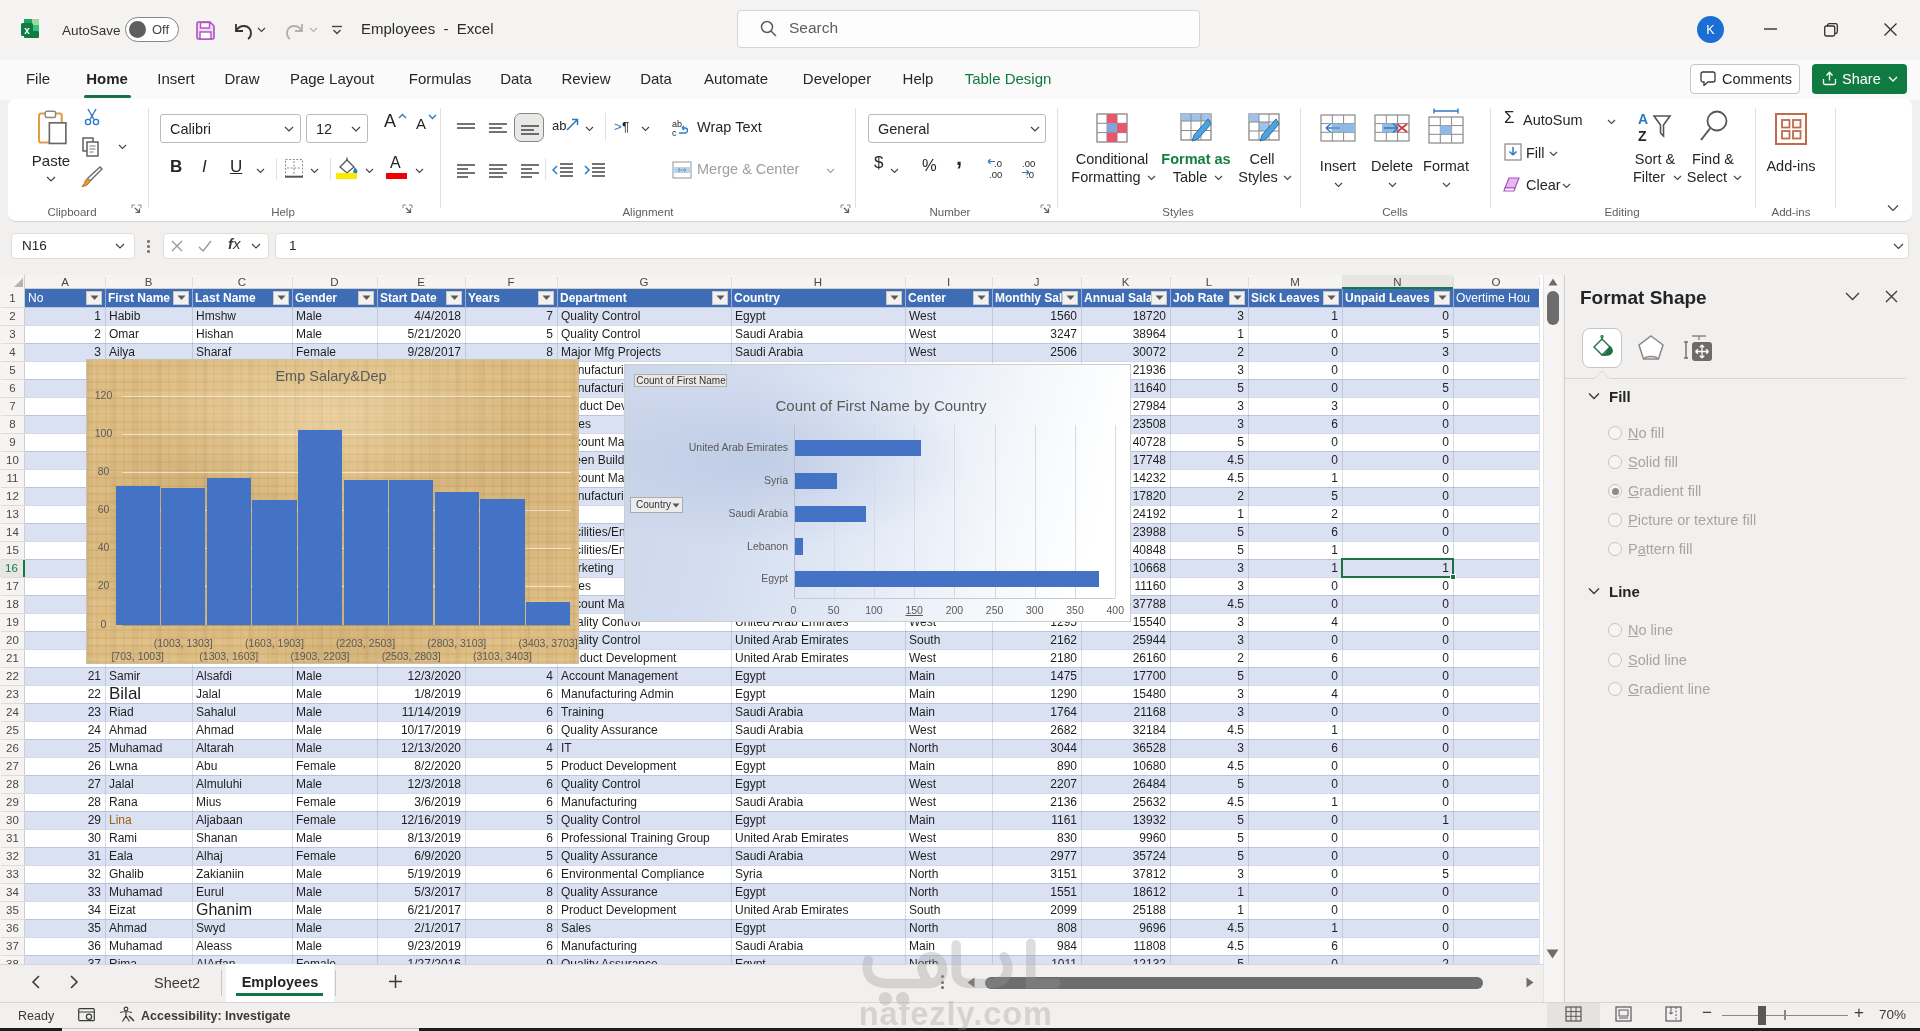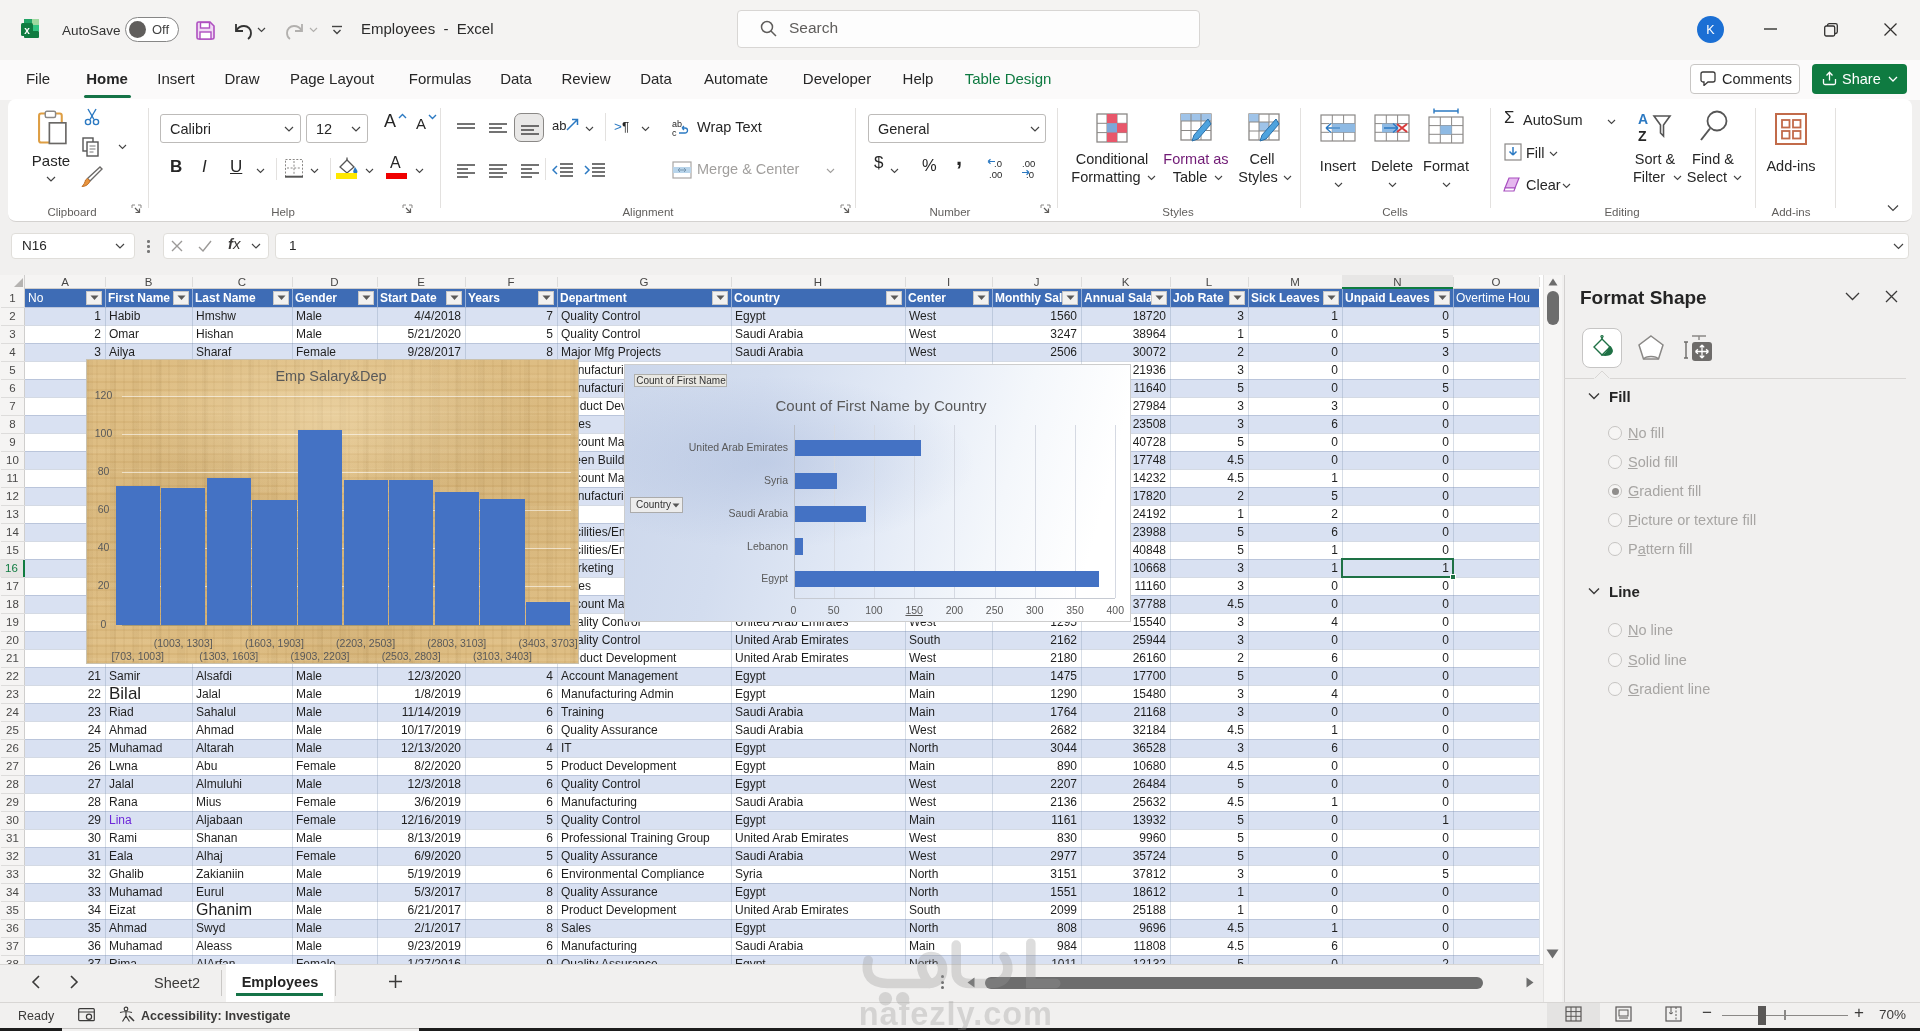--- a/index.html
+++ b/index.html
@@ -319,21 +319,21 @@
   </svg>
 <svg class="abs" style="left:1180px;top:113px" width="34" height="32" viewBox="0 0 34 32">
 <rect x="1" y="1" width="30" height="26" fill="#fff" stroke="#8a8886" stroke-width="1.3"></rect>
 <rect x="1" y="1" width="30" height="7" fill="#9fc3e8"></rect>
 <line x1="11" y1="1" x2="11" y2="27" stroke="#8a8886" stroke-width="1"></line>
     <line x1="21" y1="1" x2="21" y2="27" stroke="#8a8886" stroke-width="1"></line>
 <line x1="1" y1="8" x2="31" y2="8" stroke="#8a8886" stroke-width="1"></line>
     <line x1="1" y1="17.5" x2="31" y2="17.5" stroke="#8a8886" stroke-width="1"></line>
 <path d="M28 6 L14 22 L12 28 L18 26 L31 11 Z" fill="#4ea3de" stroke="#2b6fa8" stroke-width="1"></path>
 </svg>
-<div class="abs tt" style="top:151.0px;font-size:14.5px;color:#701a75;font-weight:normal;line-height:16.0px;left:1146.0px;width:100.0px;text-align:center;">Format as</div>
+<div class="abs tt" style="top:151.0px;font-size:14.5px;color:#15803d;font-weight:bold;line-height:16.0px;left:1146.0px;width:100.0px;text-align:center;">Format as</div>
 <div class="abs tt" style="top:169.0px;font-size:14.5px;color:#262626;font-weight:normal;line-height:16.0px;left:1140.0px;width:100.0px;text-align:center;">Table</div>
 <svg class="abs" style="left:1214px;top:175px" width="9" height="6" viewBox="0 0 9 6">
     <path d="M1 1 L4.5 4.5 L8 1" fill="none" stroke="#444" stroke-width="1.1"></path>
   </svg>
 <svg class="abs" style="left:1248px;top:113px" width="34" height="32" viewBox="0 0 34 32">
 <rect x="1" y="1" width="30" height="26" fill="#fff" stroke="#8a8886" stroke-width="1.3"></rect>
 <rect x="1" y="1" width="10" height="8" fill="#9fc3e8"></rect>
     <rect x="11" y="9" width="10" height="9" fill="#9fc3e8"></rect>
 <line x1="11" y1="1" x2="11" y2="27" stroke="#8a8886" stroke-width="1"></line>
     <line x1="21" y1="1" x2="21" y2="27" stroke="#8a8886" stroke-width="1"></line>
@@ -1123,21 +1123,21 @@
 <div class="abs tt" style="top:794.5px;font-size:12.0px;color:#1f1f1f;font-weight:normal;line-height:14.0px;left:473.0px;width:80.0px;text-align:right;">6</div>
 <div class="abs tt" style="top:794.5px;font-size:12.0px;color:#1f1f1f;font-weight:normal;line-height:14.0px;left:561.0px;">Manufacturing</div>
 <div class="abs tt" style="top:794.5px;font-size:12.0px;color:#1f1f1f;font-weight:normal;line-height:14.0px;left:735.0px;">Saudi Arabia</div>
 <div class="abs tt" style="top:794.5px;font-size:12.0px;color:#1f1f1f;font-weight:normal;line-height:14.0px;left:909.0px;">West</div>
 <div class="abs tt" style="top:794.5px;font-size:12.0px;color:#1f1f1f;font-weight:normal;line-height:14.0px;left:997.0px;width:80.0px;text-align:right;">2136</div>
 <div class="abs tt" style="top:794.5px;font-size:12.0px;color:#1f1f1f;font-weight:normal;line-height:14.0px;left:1086.0px;width:80.0px;text-align:right;">25632</div>
 <div class="abs tt" style="top:794.5px;font-size:12.0px;color:#1f1f1f;font-weight:normal;line-height:14.0px;left:1164.0px;width:80.0px;text-align:right;">4.5</div>
 <div class="abs tt" style="top:794.5px;font-size:12.0px;color:#1f1f1f;font-weight:normal;line-height:14.0px;left:1258.0px;width:80.0px;text-align:right;">1</div>
 <div class="abs tt" style="top:794.5px;font-size:12.0px;color:#1f1f1f;font-weight:normal;line-height:14.0px;left:1369.0px;width:80.0px;text-align:right;">0</div>
 <div class="abs tt" style="top:812.5px;font-size:12.0px;color:#1f1f1f;font-weight:normal;line-height:14.0px;left:21.0px;width:80.0px;text-align:right;">29</div>
-<div class="abs tt" style="top:812.5px;font-size:12.0px;color:#6d28d9;font-weight:normal;line-height:14.0px;left:109.0px;">Lina</div>
+<div class="abs tt" style="top:812.5px;font-size:12.0px;color:#a16207;font-weight:normal;line-height:14.0px;left:109.0px;">Lina</div>
 <div class="abs tt" style="top:812.5px;font-size:12.0px;color:#1f1f1f;font-weight:normal;line-height:14.0px;left:196.0px;">Aljabaan</div>
 <div class="abs tt" style="top:812.5px;font-size:12.0px;color:#1f1f1f;font-weight:normal;line-height:14.0px;left:296.0px;">Female</div>
 <div class="abs tt" style="top:812.5px;font-size:12.0px;color:#1f1f1f;font-weight:normal;line-height:14.0px;left:381.0px;width:80.0px;text-align:right;">12/16/2019</div>
 <div class="abs tt" style="top:812.5px;font-size:12.0px;color:#1f1f1f;font-weight:normal;line-height:14.0px;left:473.0px;width:80.0px;text-align:right;">5</div>
 <div class="abs tt" style="top:812.5px;font-size:12.0px;color:#1f1f1f;font-weight:normal;line-height:14.0px;left:561.0px;">Quality Control</div>
 <div class="abs tt" style="top:812.5px;font-size:12.0px;color:#1f1f1f;font-weight:normal;line-height:14.0px;left:735.0px;">Egypt</div>
 <div class="abs tt" style="top:812.5px;font-size:12.0px;color:#1f1f1f;font-weight:normal;line-height:14.0px;left:909.0px;">Main</div>
 <div class="abs tt" style="top:812.5px;font-size:12.0px;color:#1f1f1f;font-weight:normal;line-height:14.0px;left:997.0px;width:80.0px;text-align:right;">1161</div>
 <div class="abs tt" style="top:812.5px;font-size:12.0px;color:#1f1f1f;font-weight:normal;line-height:14.0px;left:1086.0px;width:80.0px;text-align:right;">13932</div>
 <div class="abs tt" style="top:812.5px;font-size:12.0px;color:#1f1f1f;font-weight:normal;line-height:14.0px;left:1164.0px;width:80.0px;text-align:right;">5</div>

